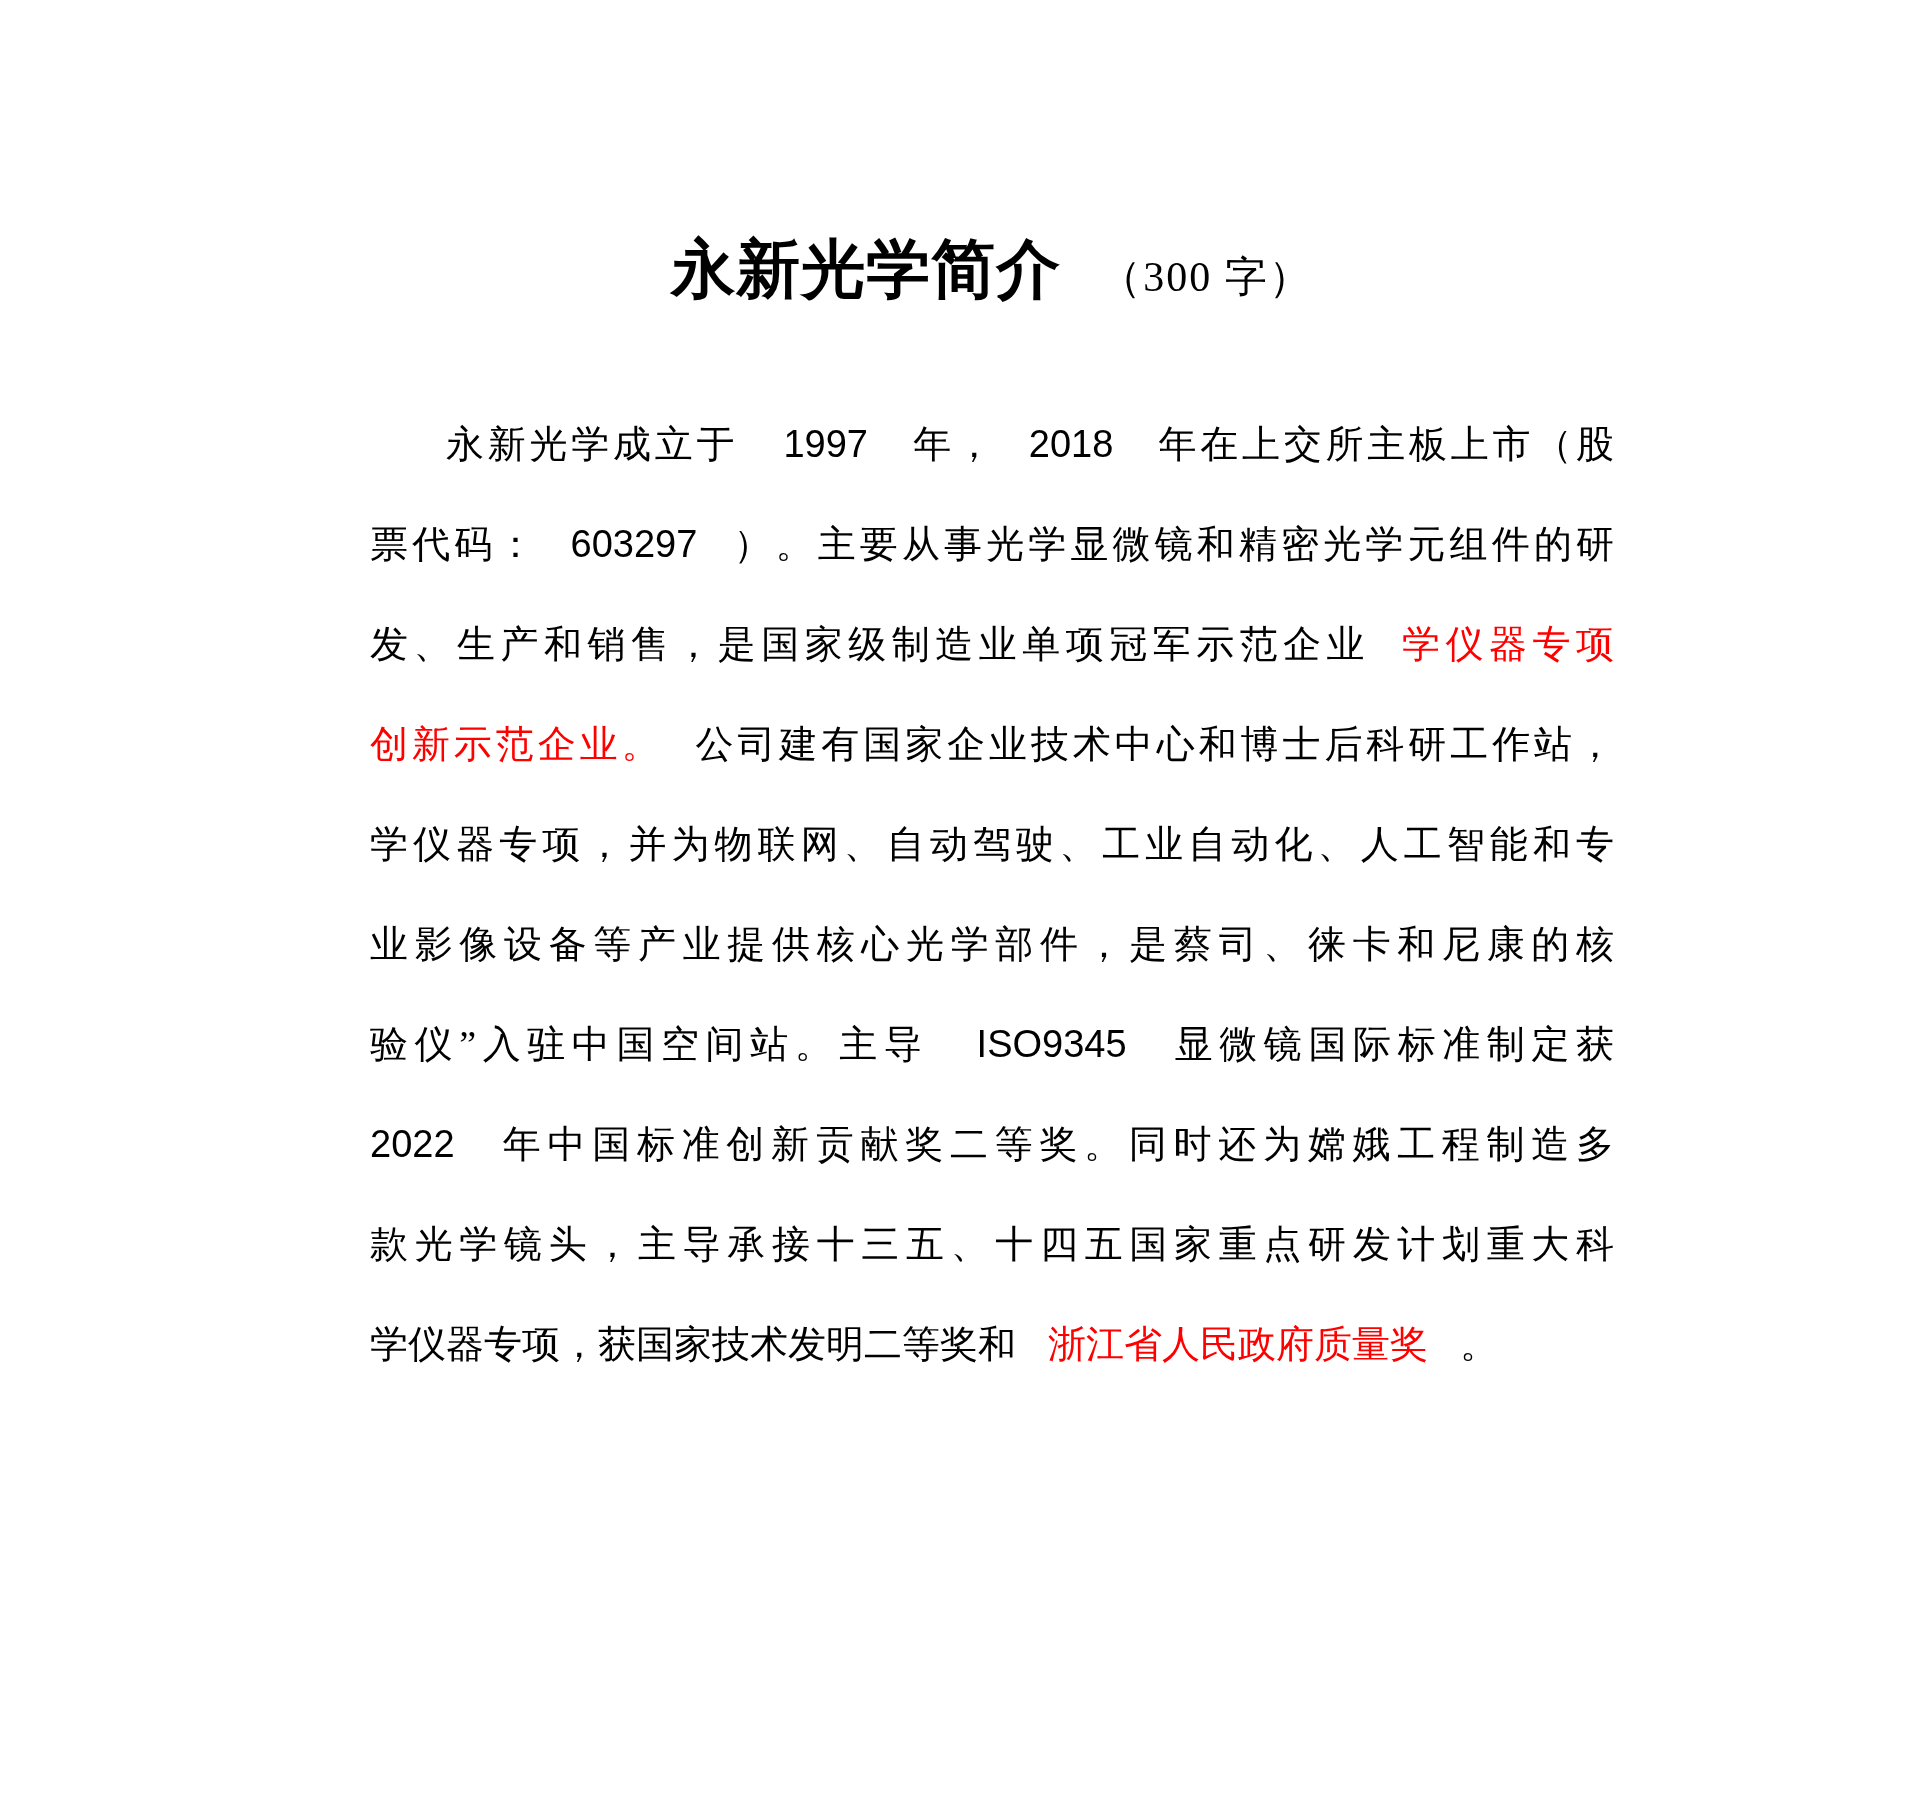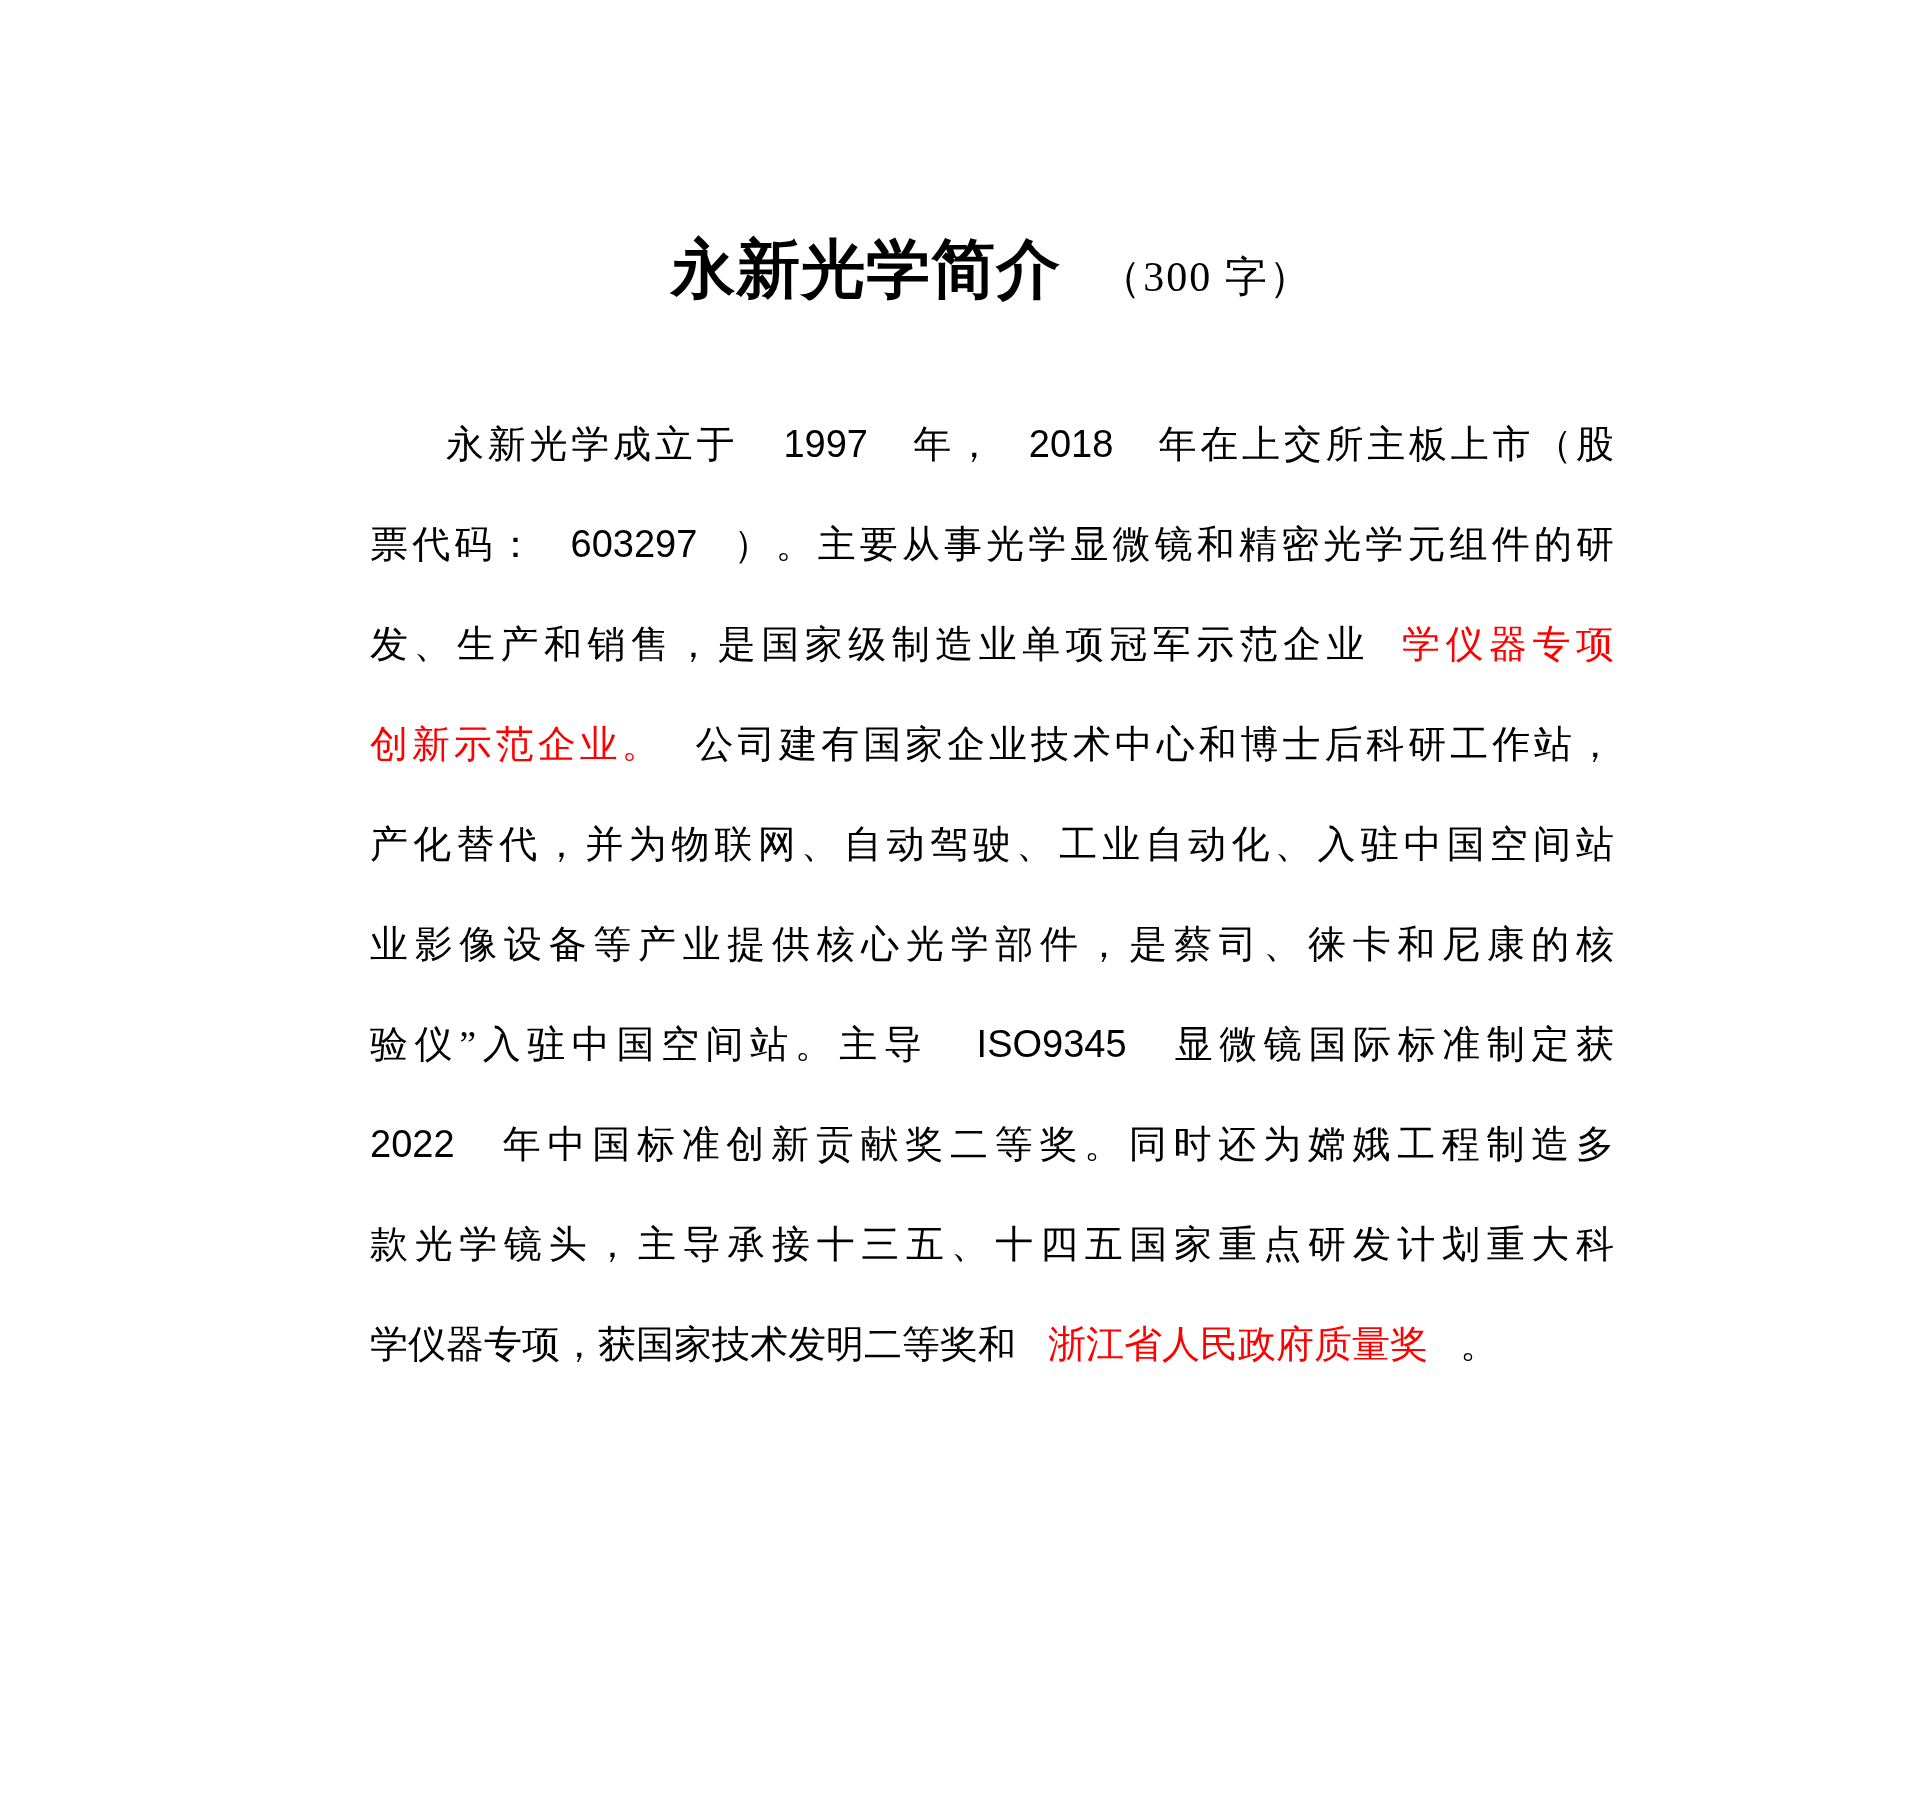--- a/index.html
+++ b/index.html
@@ -56,20 +56,20 @@
 <body>
 
 <div class="doc-page" style="--page-bg: #ffffff; --text-color: #000000; --highlight-color: #ff0000;">
   <h1 class="doc-title"><span class="title-main">永新光学简介</span><span class="title-suffix">（300 字）</span></h1>
 
   <div class="doc-body">
       <div class="line indent"><span class="">永新光学成立于 </span><span class=" seg-latin">1997</span><span class=""> 年，</span><span class=" seg-latin">2018</span><span class=""> 年在上交所主板上市（股</span></div>
       <div class="line"><span class="">票代码：</span><span class=" seg-latin">603297</span><span class="">）。主要从事光学显微镜和精密光学元组件的研</span></div>
       <div class="line"><span class="">发、生产和销售，是国家级制造业单项冠军示范企业</span><span class="seg-red">学仪器专项</span></div>
       <div class="line"><span class="seg-red">创新示范企业。</span><span class="">公司建有国家企业技术中心和博士后科研工作站，</span></div>
-      <div class="line"><span class="">产化替代，并为物联网、自动驾驶、工业自动化、入驻中国空间站</span></div>
+      <div class="line"><span class="">学仪器专项，并为物联网、自动驾驶、工业自动化、人工智能和专</span></div>
       <div class="line"><span class="">业影像设备等产业提供核心光学部件，是蔡司、徕卡和尼康的核</span></div>
       <div class="line"><span class="">验仪”入驻中国空间站。主导 </span><span class=" seg-latin">ISO9345</span><span class=""> 显微镜国际标准制定获</span></div>
       <div class="line"><span class=" seg-latin">2022</span><span class=""> 年中国标准创新贡献奖二等奖。同时还为嫦娥工程制造多</span></div>
       <div class="line"><span class="">款光学镜头，主导承接十三五、十四五国家重点研发计划重大科</span></div>
       <div class="line last"><span class="">学仪器专项，获国家技术发明二等奖和</span><span class="seg-red">浙江省人民政府质量奖</span><span class="">。</span></div>
     </div>
 </div>
 
 </body></html>

